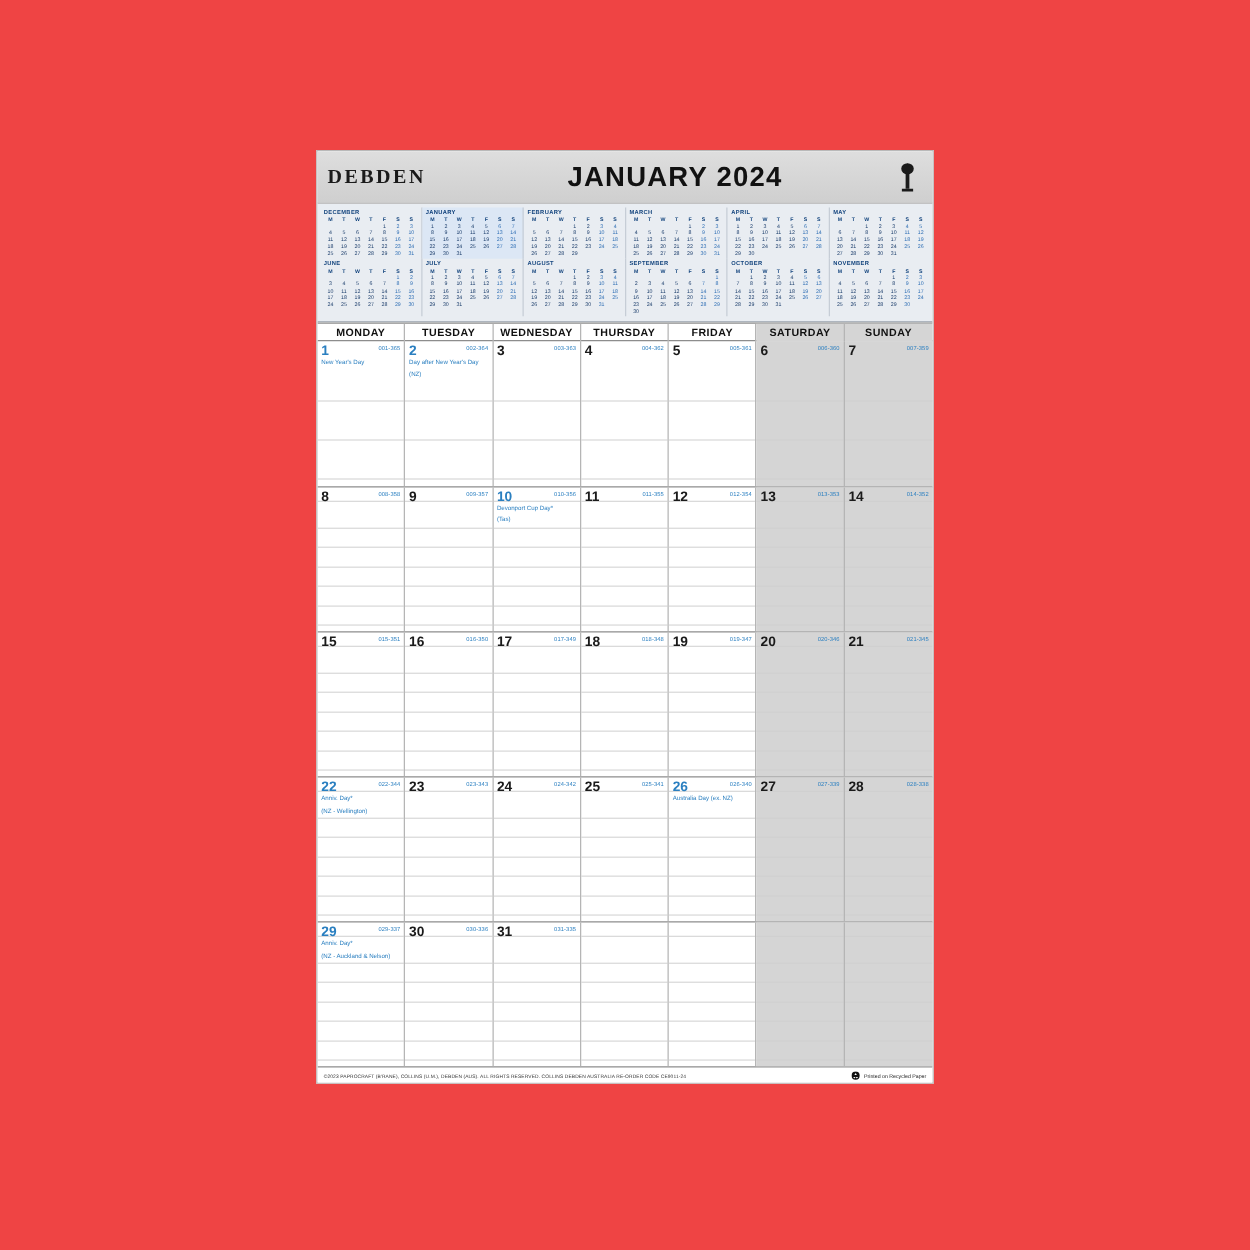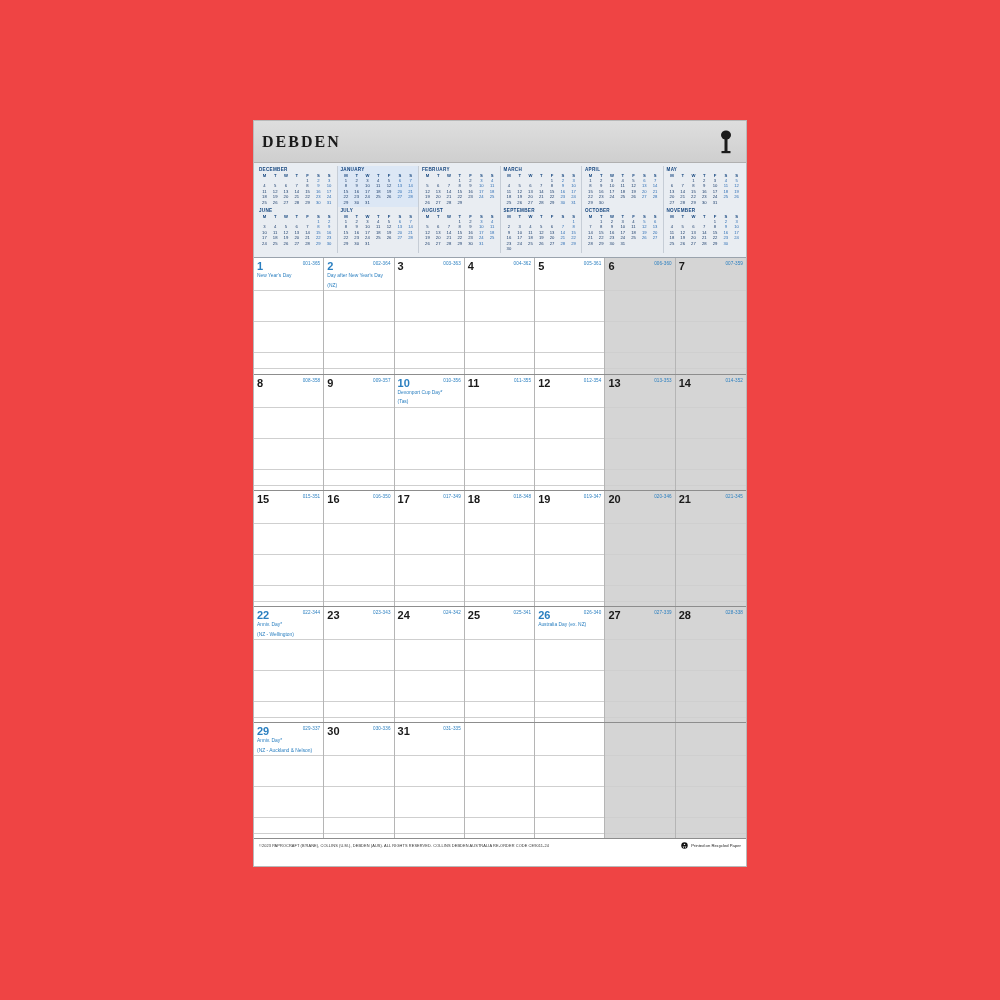--- a/index.html
+++ b/index.html
@@ -190,20 +190,21 @@
   .recycle-icon { width: 7px; height: 7px; }
 </style>
 </head>
 <body>
 
 <div id="page">
   <div class="calendar">
 
     <div class="cal-header">
       <div class="brand">DEBDEN</div>
+      <div class="month-title">JANUARY 2024</div>
       <span class="logo-icon">
         <svg viewBox="0 0 20 24" width="20" height="24">
           <ellipse cx="10" cy="5" rx="5" ry="4.5" fill="#1a1a1a"></ellipse>
           <rect x="8.5" y="9" width="3" height="12" fill="#1a1a1a"></rect>
           <rect x="5.5" y="21" width="9" height="2.2" fill="#1a1a1a"></rect>
           <path d="M10 0.5 L11 3 L9 3 Z" fill="#1a1a1a"></path>
         </svg>
       </span>
     </div>
 
@@ -773,20 +774,29 @@
               <span>26</span>
               <span>27</span>
               <span>28</span>
               <span>29</span>
               <span class="we">30</span>
             </div>
           </div>
         </div>
     </div>
 
+    <div class="dow-header">
+        <div class="">MONDAY</div>
+        <div class="">TUESDAY</div>
+        <div class="">WEDNESDAY</div>
+        <div class="">THURSDAY</div>
+        <div class="">FRIDAY</div>
+        <div class="weekend">SATURDAY</div>
+        <div class="weekend">SUNDAY</div>
+      </div>
 
     <div class="weeks">
         <div class="week">
           <div class="daycell">
             <div class="daynum holiday">1</div>
             <div class="daycode">001-365</div>
             <div class="event">New Year's Day</div>
           </div>
           <div class="daycell">
             <div class="daynum holiday">2</div>

